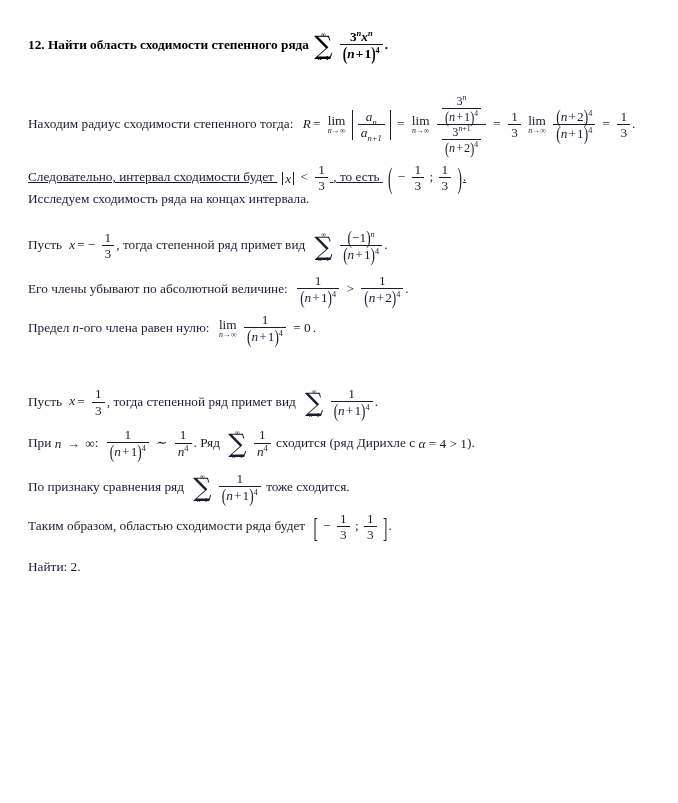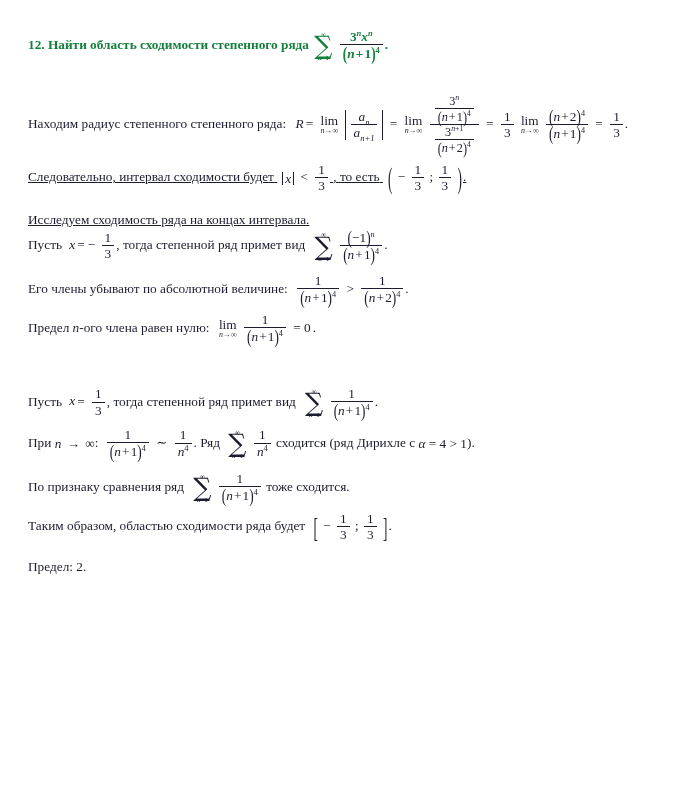--- a/index.html
+++ b/index.html
@@ -27,21 +27,21 @@
     left: 28px;
     right: 18px;
     font-size: 13.3px;
     line-height: 1.0;
     color: #1c1c30;
     white-space: nowrap;
   }
   .heading {
     font-weight: bold;
     font-size: 13.3px;
-    color: #15803d;
+    color: #000000;
   }
   
   .m {
     font-family: "Liberation Serif", "DejaVu Serif", serif;
     display: inline-block;
     vertical-align: middle;
   }
   .it { font-style: italic; }
   .frac {
     display: inline-block;
@@ -197,21 +197,21 @@
         <span class="bot">n=1</span>
       </span>
       <span class="frac">
         <span class="num">3<sup class="e">n</sup><span class="it">x</span><sup class="e">n</sup></span>
         <span class="den"><span class="pexp"><span class="pbody"><span class="gp">(</span><span class="it">n</span> + 1<span class="gp">)</span></span><sup>4</sup></span></span>
       </span>
     </span><span>.</span>
   </div>
 
   <div class="body-text" style="top:95px;">
-    <span>Находим радиус степенного степенного ряда:</span>
+    <span>Находим радиус сходимости степенного тогда:</span>
     <span class="m" style="margin-left:6px;">
       <span class="it">R</span><span class="op">=</span>
       <span class="lim">
         <span class="lw">lim</span>
         <span class="lb">n→∞</span>
       </span>
       <span class="abs">
         <span class="frac">
           <span class="num"><span class="it">a</span><sub class="s">n</sub></span>
           <span class="den"><span class="it">a</span><sub class="s">n+1</sub></span>
@@ -277,21 +277,21 @@
       </span>
       <span>;</span>
       <span class="frac">
         <span class="num">1</span>
         <span class="den">3</span>
       </span>
       <span class="paren">)</span>
     </span>.
   </div>
 
-  <div class="body-text" style="top:213px;text-decoration:underline;">
+  <div class="body-text" style="top:192px;">
     <span>Исследуем сходимость ряда на концах интервала.</span>
   </div>
 
   <div class="body-text" style="top:230px;">
     <span>Пусть</span>
     <span class="m" style="margin-left:4px;">
       <span class="it">x</span><span class="op">=</span><span class="op tight">−</span>
       <span class="frac">
         <span class="num">1</span>
         <span class="den">3</span>
@@ -421,17 +421,17 @@
       <span>;</span>
       <span class="frac">
         <span class="num">1</span>
         <span class="den">3</span>
       </span>
       <span class="brack">]</span>
     </span><span>.</span>
   </div>
 
   <div class="body-text" style="top:560px;">
-    <span>Предел:</span>
+    <span>Найти:</span>
     <span>2.</span>
   </div>
 
 </div>
 
 </body></html>

